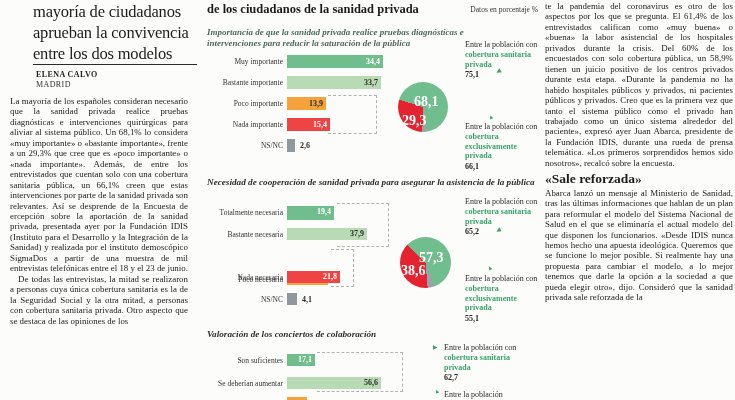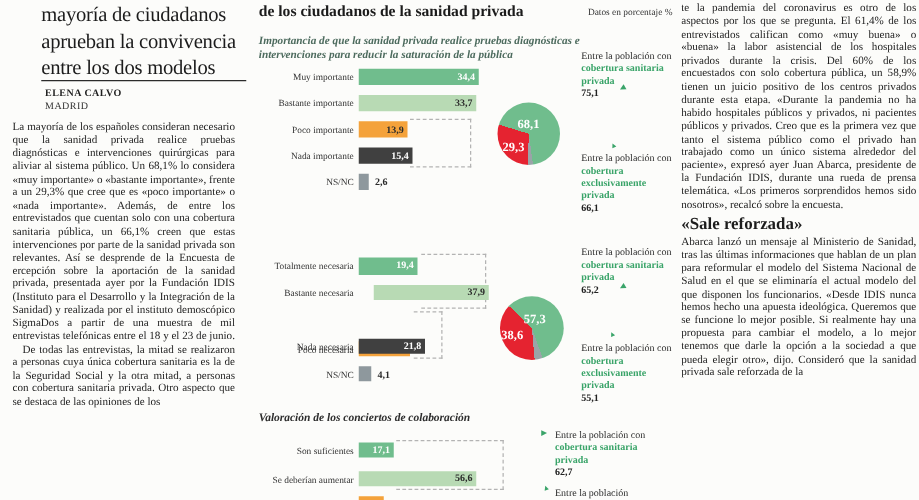--- a/index.html
+++ b/index.html
@@ -28,31 +28,31 @@
   .c-title{font-size:9.2px;font-style:italic;font-weight:bold;color:#2d2d2d;line-height:10.5px;}
   #c2-title{left:0;top:177px;width:333px;}
   #c3-title{left:0;top:329px;width:333px;}
 
   .row{position:absolute;left:0;right:0;}
   .bar-label{position:absolute;right:257px;top:2px;font-size:7.5px;color:#333;white-space:nowrap;}
   .bar{position:absolute;left:80px;top:0;}
   .bar .val{display:block;text-align:right;padding-right:3px;font-size:8px;font-weight:bold;}
   .val-out{position:absolute;font-size:8px;font-weight:bold;color:#2b2b2b;top:2px;}
   .g{background:#70bd8d;}  .lg{background:#b8dab4;} .o{background:#f4a23b;}
-  .r{background:#404040;}  .gy{background:#8e989d;}
+  .r{background:#ef4444;}  .gy{background:#8e989d;}
   .vw{color:#fff;} .vd{color:#2b2b2b;}
 
   .bracket{position:absolute;border:1px dashed #b3b3b3;border-left:none;}
 
   .pie{position:absolute;border-radius:50%;}
   #pie1{left:191px;top:82px;width:50px;height:50px;
         background:conic-gradient(from 287deg,#70bd8d 0 68.1%,#9aa4a8 68.1% 70.7%,#e52330 70.7% 100%);}
   #pie2{left:193px;top:237px;width:51px;height:51px;
         background:conic-gradient(from 314deg,#70bd8d 0 57.3%,#9aa4a8 57.3% 61.4%,#e52330 61.4% 100%);}
-  .pie-val{position:absolute;font-size:10px;font-weight:bold;color:#fff;}
+  .pie-val{position:absolute;font-size:14px;font-weight:bold;color:#fff;}
 
   .callout{position:absolute;width:78px;font-size:8px;line-height:9.8px;color:#2c2c2c;}
   .callout .hl{color:#3aa469;font-weight:bold;}
   .callout .cv{font-weight:bold;color:#222;margin-top:1px;}
   .arrow{position:absolute;color:#3aa469;font-size:6px;line-height:6px;}
 
   
   #right-col{left:545px;top:0;width:188px;height:400px;overflow:hidden;}
   .subhead{font-size:13.5px;font-weight:bold;color:#1c1c1c;margin:6px 0 3px 0;}
 </style>
@@ -120,33 +120,34 @@
   <div class="callout" style="left:258px;top:40px;">
     <span>Entre la población con </span><span class="hl">cobertura sanitaria privada</span>
     <div class="cv">75,1</div>
   </div>
   <span class="arrow" style="left:281px;top:114px;transform:rotate(-25deg);">▲</span>
   <div class="callout" style="left:258px;top:122px;">
     <span>Entre la población con </span><span class="hl">cobertura exclusivamente privada</span>
     <div class="cv">66,1</div>
   </div>
 
+  <div id="c2-title" class="c-title abs">Necesidad de cooperación de sanidad privada para asegurar la asistencia de la pública</div>
 
   <div class="bracket" style="left:130px;top:203px;width:51px;height:42px;"></div>
   <div class="bracket" style="left:124px;top:249px;width:22px;height:36px;"></div>
 
   <div class="row" style="top:206px;height:12px;">
     <span class="bar-label">Totalmente necesaria</span>
     <span class="bar g" style="width:47px;height:14px;">
         <span class="val vw" style="line-height:12px;">19,4</span>
       </span>
   </div>
   <div class="row" style="top:228px;height:12px;">
     <span class="bar-label">Bastante necesaria</span>
-    <span class="bar lg" style="width:92px;height:12px;margin-left:12px;">
+    <span class="bar lg" style="width:80px;height:12px;">
         <span class="val vd" style="line-height:12px;">37,9</span>
       </span>
   </div>
   <div class="row" style="top:248px;height:12px;margin-top:25px;">
     <span class="bar-label">Poco necesaria</span>
     <span class="bar o" style="width:41px;height:12px;">
         <span class="val vd" style="line-height:12px;padding-left:20px;">16,8</span>
       </span>
   </div>
   <div class="row" style="top:271px;height:12px;">

